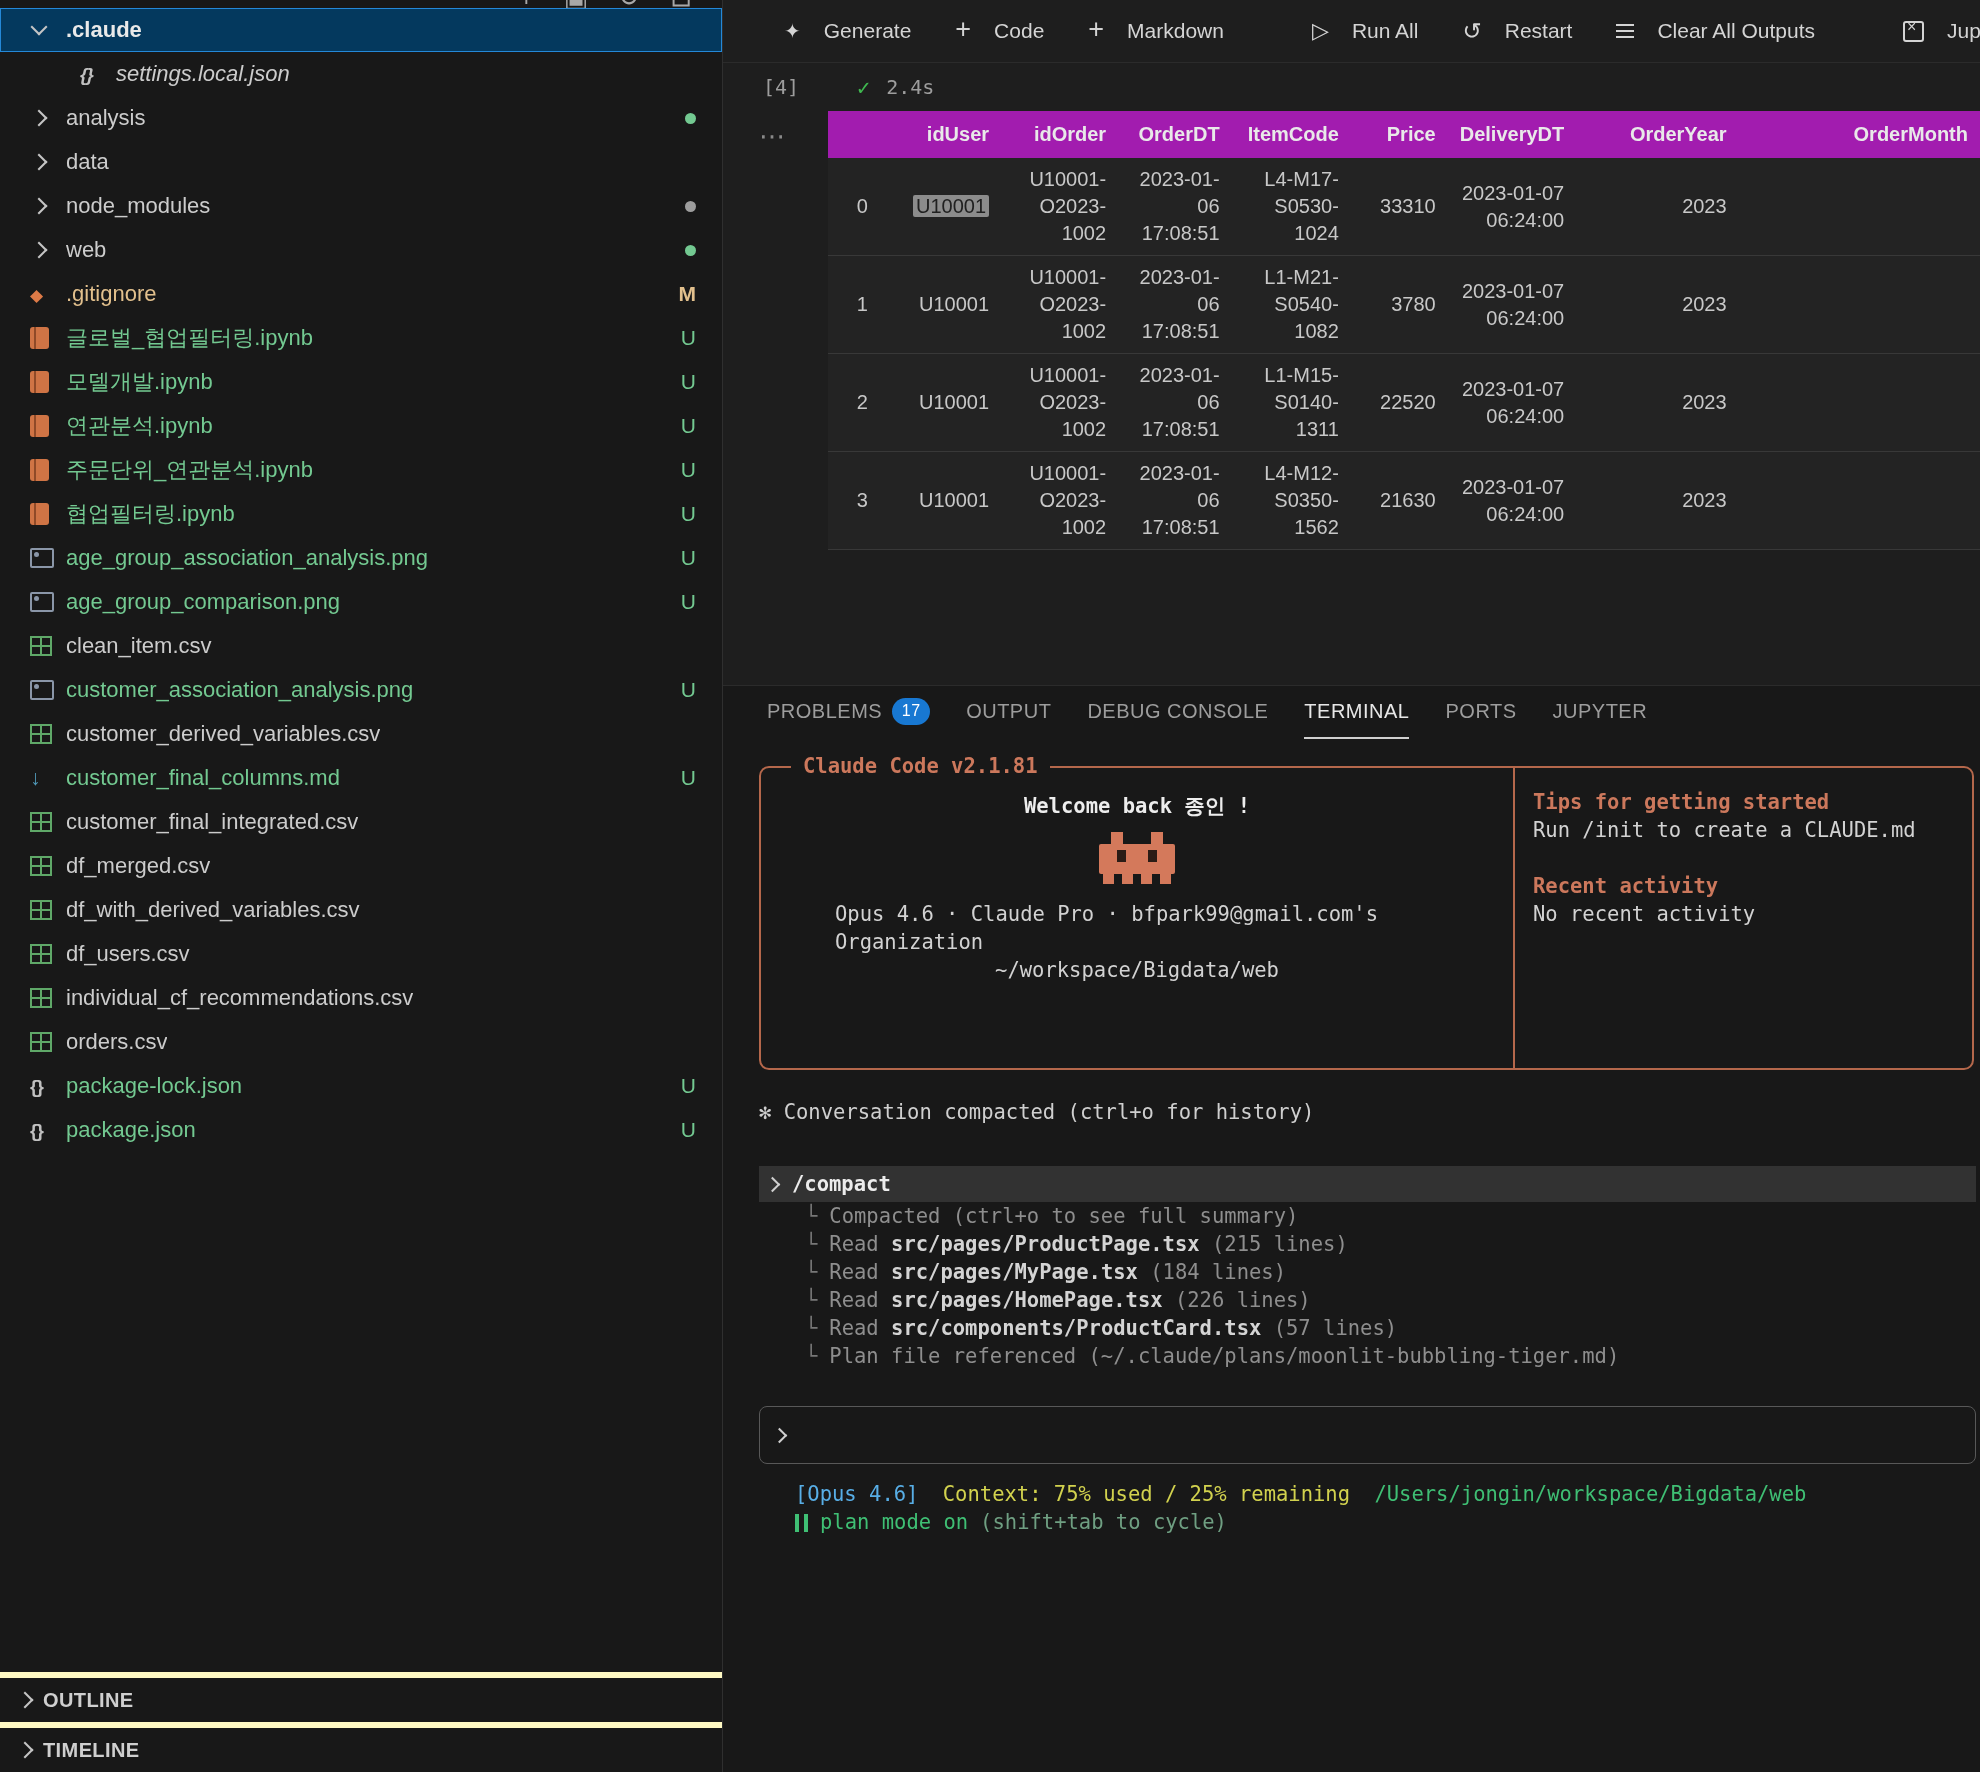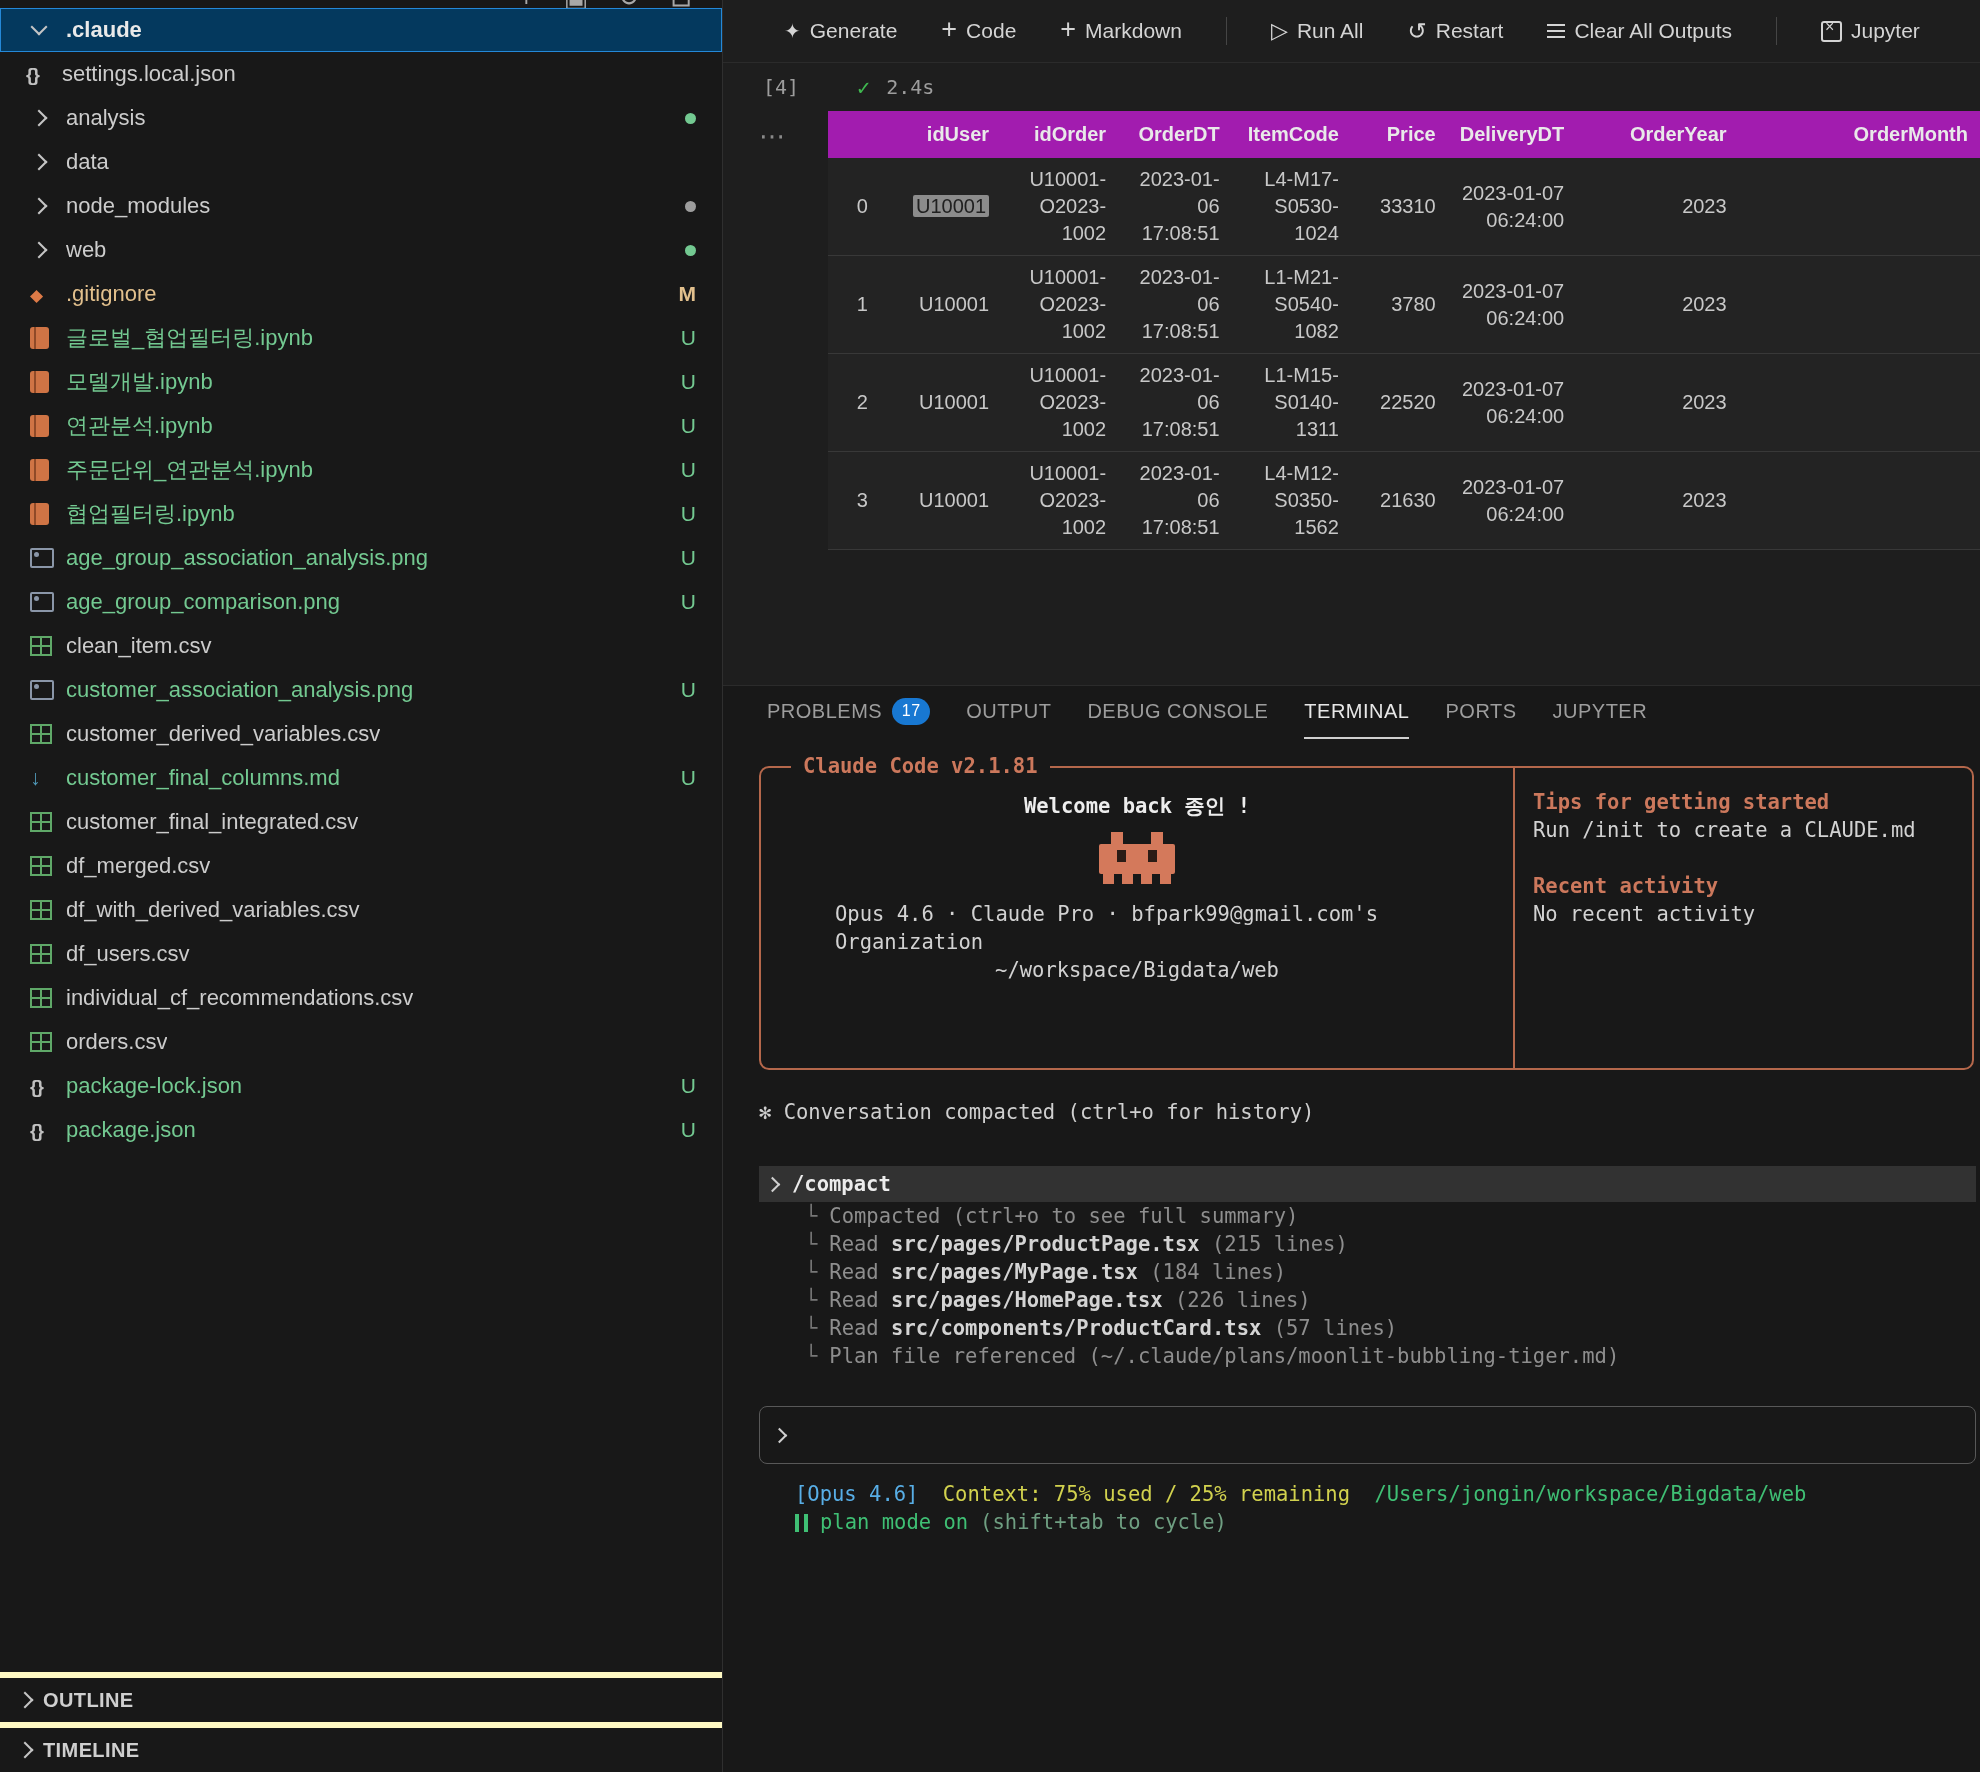--- a/index.html
+++ b/index.html
@@ -9,21 +9,21 @@
   
   .sidebar{width:722px;min-width:722px;background:#181818;border-right:1px solid #2f2f2f;
            display:flex;flex-direction:column;position:relative;}
   .top-icons{position:absolute;top:-18px;right:30px;display:flex;gap:30px;color:#a8a8a8;font-size:26px;}
   .tree{flex:1;overflow:hidden;padding-top:8px;}
   .row{height:44px;display:flex;align-items:center;padding:0 26px 0 30px;font-size:22px;
        color:#cccccc;position:relative;white-space:nowrap;}
   .row .slot{width:36px;min-width:36px;display:flex;align-items:center;}
   .row .label{overflow:hidden;text-overflow:clip;}
   .row .meta{margin-left:auto;font-size:21px;display:flex;align-items:center;}
-  .row.child{padding-left:26px;}
+  .row.child{padding-left:80px;font-style:italic;}
   .row.selected{background:#04395e;outline:1px solid #2488d8;outline-offset:-1px;}
   .root-label{font-weight:700;color:#e9e9e9;}
   .t-green{color:#73c991;} .t-orange{color:#e2c08d;}
   .badge-u{color:#73c991;} .badge-m{color:#e2c08d;font-weight:600;}
   .dot{width:11px;height:11px;border-radius:50%;display:inline-block;}
   .dot.green{background:#73c991;} .dot.gray{background:#9d9d9d;}
   .chevron{width:10px;height:10px;border-right:2px solid #c5c5c5;border-bottom:2px solid #c5c5c5;
            display:inline-block;transform:rotate(-45deg);margin-left:3px;}
   .chevron.down{transform:rotate(45deg);margin-top:-6px;}
   .ic{display:inline-block;}
@@ -38,21 +38,21 @@
   .ic-md::before{content:"↓";color:#519aba;font-size:21px;font-weight:700;}
   .ic-git::before{content:"◆";color:#dd7a47;font-size:17px;}
   .sections{margin-top:auto;}
   .section-head{height:44px;display:flex;align-items:center;gap:12px;padding-left:16px;
                 border-top:6px solid #fef9c3;font-weight:700;font-size:20px;letter-spacing:.4px;color:#cfcfcf;}
 
   
   .main{flex:1;display:flex;flex-direction:column;overflow:hidden;background:#1e1e1e;}
   .nb-toolbar{height:62px;min-height:62px;display:flex;align-items:center;gap:44px;padding-left:61px;
               border-bottom:1px solid #2b2b2b;font-size:21px;color:#d4d4d4;white-space:nowrap;overflow:hidden;}
-  .tb-item{display:flex;align-items:center;gap:9px;}
+  .tb-item{display:flex;align-items:center;gap:23px;}
   .tb-sep{width:1px;height:28px;background:#454545;}
   .ic-sparkle::before{content:"✦";font-size:20px;}
   .ic-plus::before{content:"+";font-size:27px;line-height:20px;}
   .ic-run::before{content:"▷";font-size:22px;}
   .ic-restart::before{content:"↺";font-size:23px;}
   .ic-clear{width:18px;height:2px;background:#d4d4d4;box-shadow:0 -6px 0 #d4d4d4,0 6px 0 #d4d4d4;margin:6px 0;}
   .ic-varbox{width:17px;height:17px;border:2px solid #d4d4d4;border-radius:3px;position:relative;}
   .ic-varbox::after{content:"×";position:absolute;top:-5px;left:2px;font-size:16px;}
 
   .cell-row{height:48px;min-height:48px;display:flex;align-items:center;padding-left:40px;

